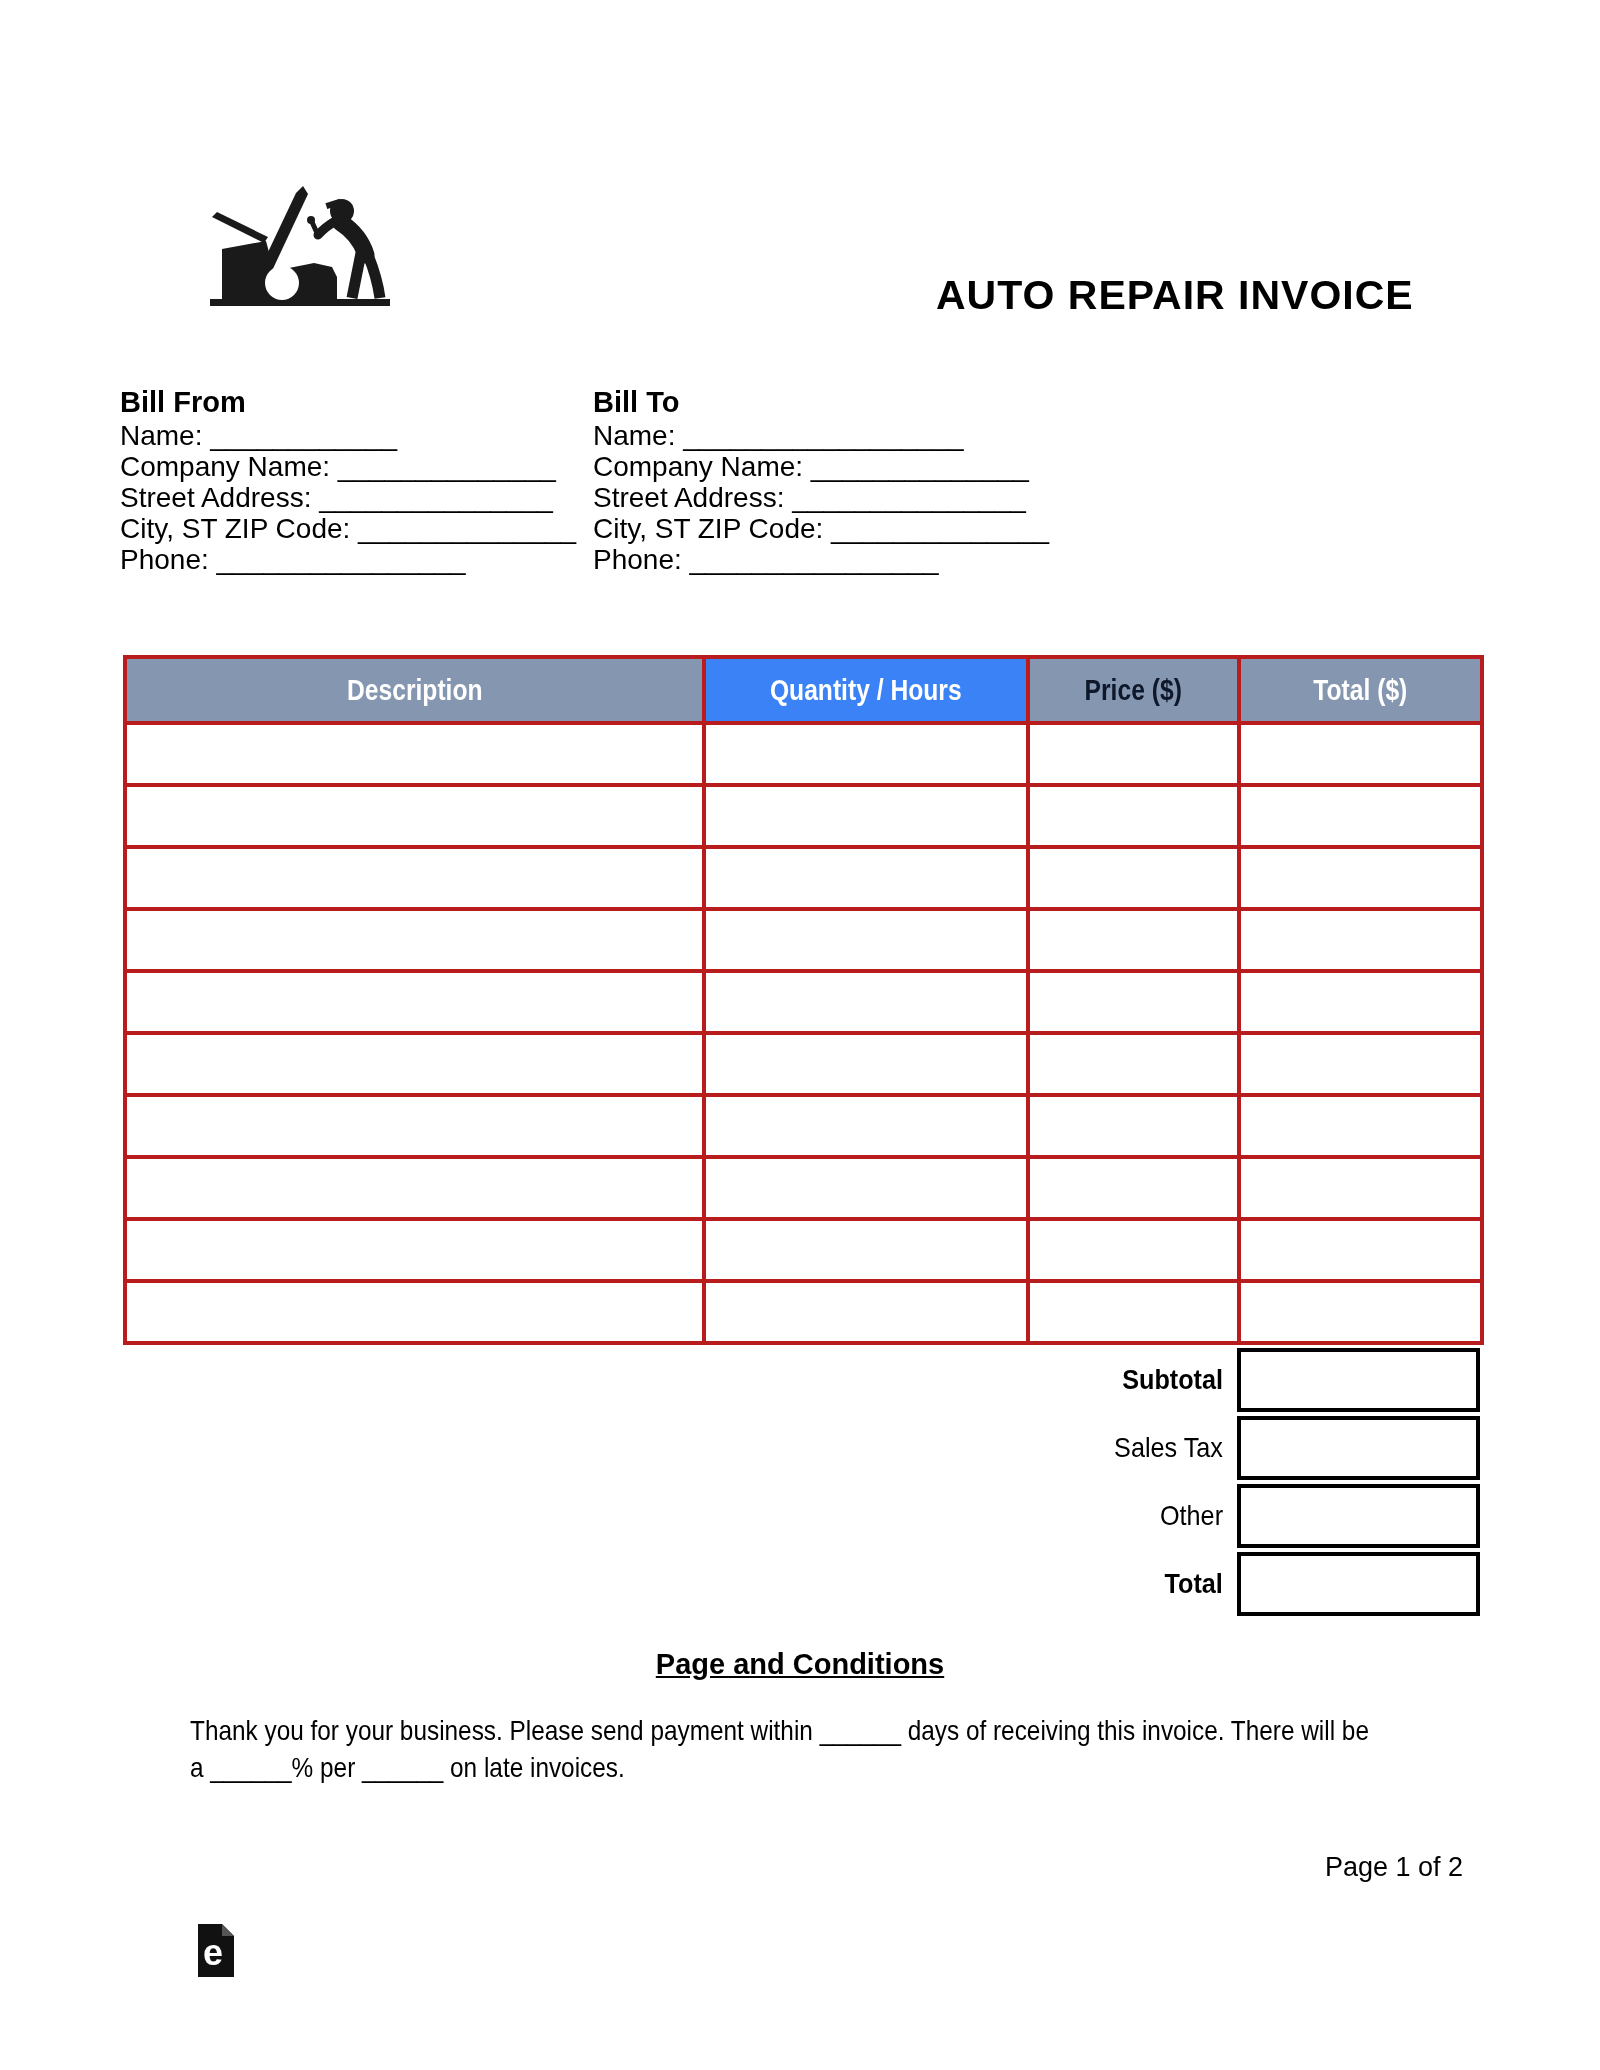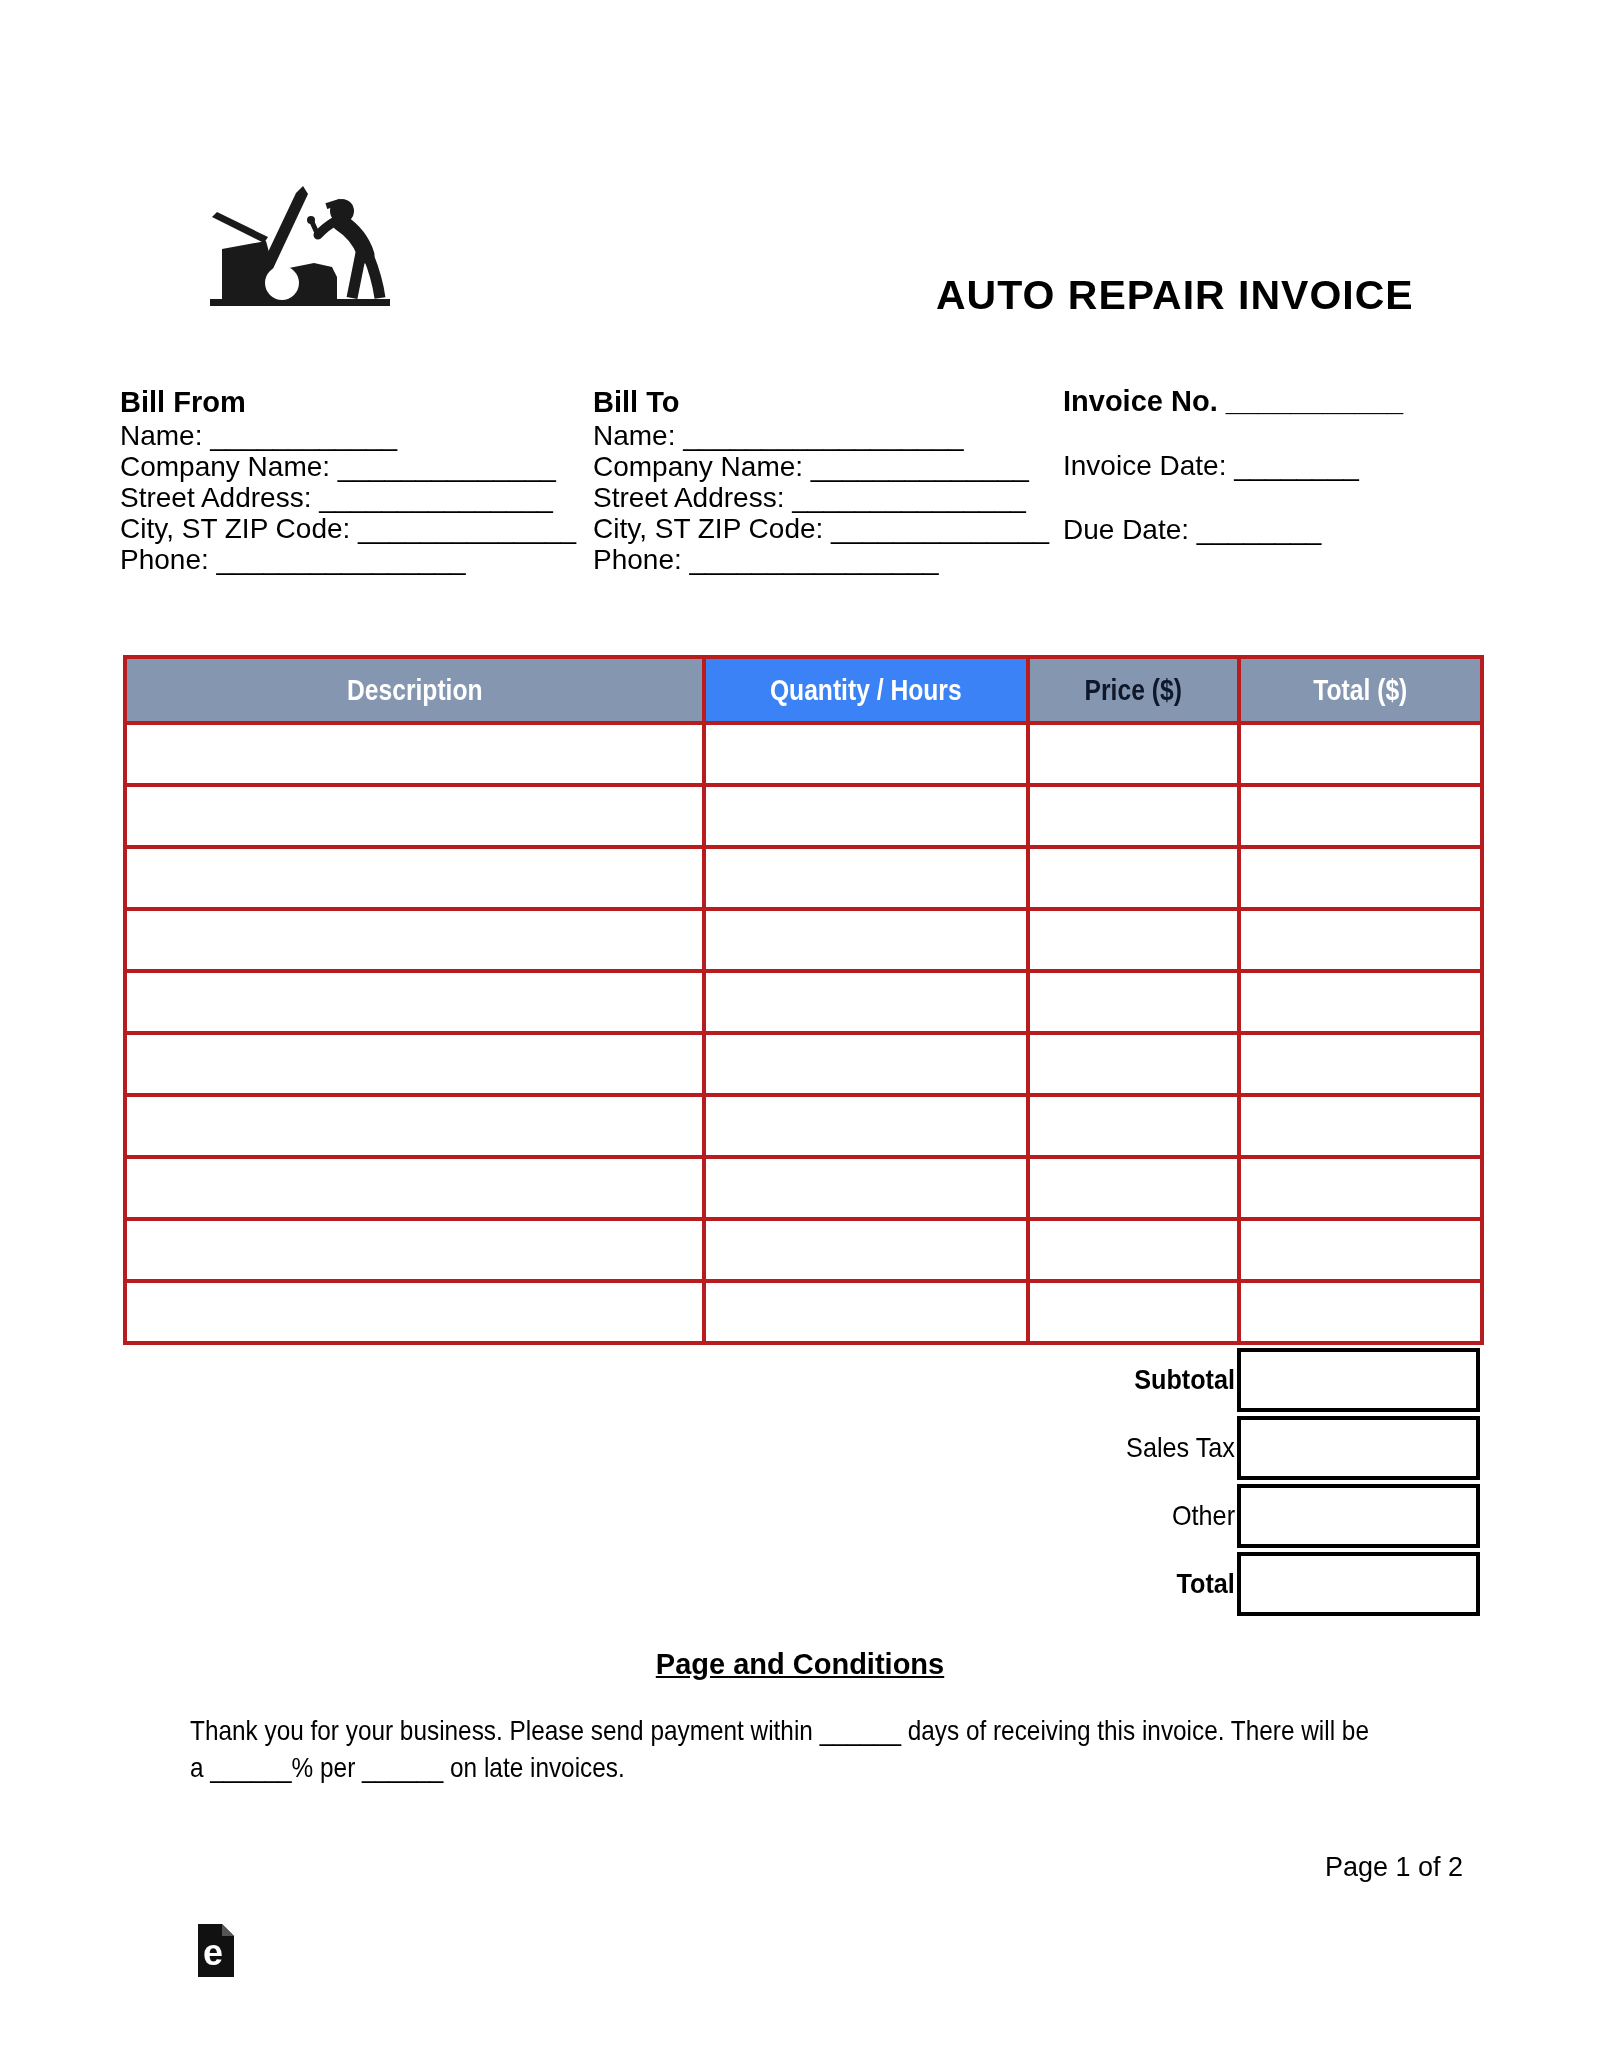--- a/index.html
+++ b/index.html
@@ -36,21 +36,21 @@
   table.items th{
     height:62px;font-size:29px;font-weight:bold;text-align:center;vertical-align:middle;
   }
   table.items td{height:58px;background:#fff;}
   .cond{display:inline-block;transform:scaleX(0.85);transform-origin:center center;white-space:nowrap;}
   
   .summary{position:absolute;left:712px;top:1348px;width:768px;}
   .summary-row{display:flex;align-items:stretch;margin-bottom:4px;}
   .summary-label{
     width:525px;display:flex;align-items:center;justify-content:flex-end;
-    padding-right:2px;box-sizing:border-box;font-size:28px;
+    padding-right:14px;box-sizing:border-box;font-size:28px;
   }
   .summary-label .cond{transform-origin:right center;transform:scaleX(0.9);}
   .summary-box{width:243px;height:64px;box-sizing:border-box;border:4px solid #000;background:#fff;}
   
   .terms-heading{
     position:absolute;left:0;top:1648px;width:1600px;text-align:center;
     font-size:29px;font-weight:bold;text-decoration:underline;
   }
   .terms-body{
     position:absolute;left:190px;top:1712px;width:1372px;
@@ -107,25 +107,20 @@
 
   <div class="info-block bill-to">
     <div class="info-heading">Bill To</div>
     <div class="info-line">Name: __________________</div>
     <div class="info-line">Company Name: ______________</div>
     <div class="info-line">Street Address: _______________</div>
     <div class="info-line">City, ST ZIP Code: ______________</div>
     <div class="info-line">Phone: ________________</div>
   </div>
 
-  <div class="info-block invoice-meta">
-    <div class="meta-line meta-bold">Invoice No. ___________</div>
-    <div class="meta-line">Invoice Date: ________</div>
-    <div class="meta-line">Due Date: ________</div>
-  </div>
 
   <table class="items">
     <colgroup>
       <col style="width:579px">
         <col style="width:324px">
         <col style="width:211px">
         <col style="width:243px">
     </colgroup>
     <thead>
       <tr>

